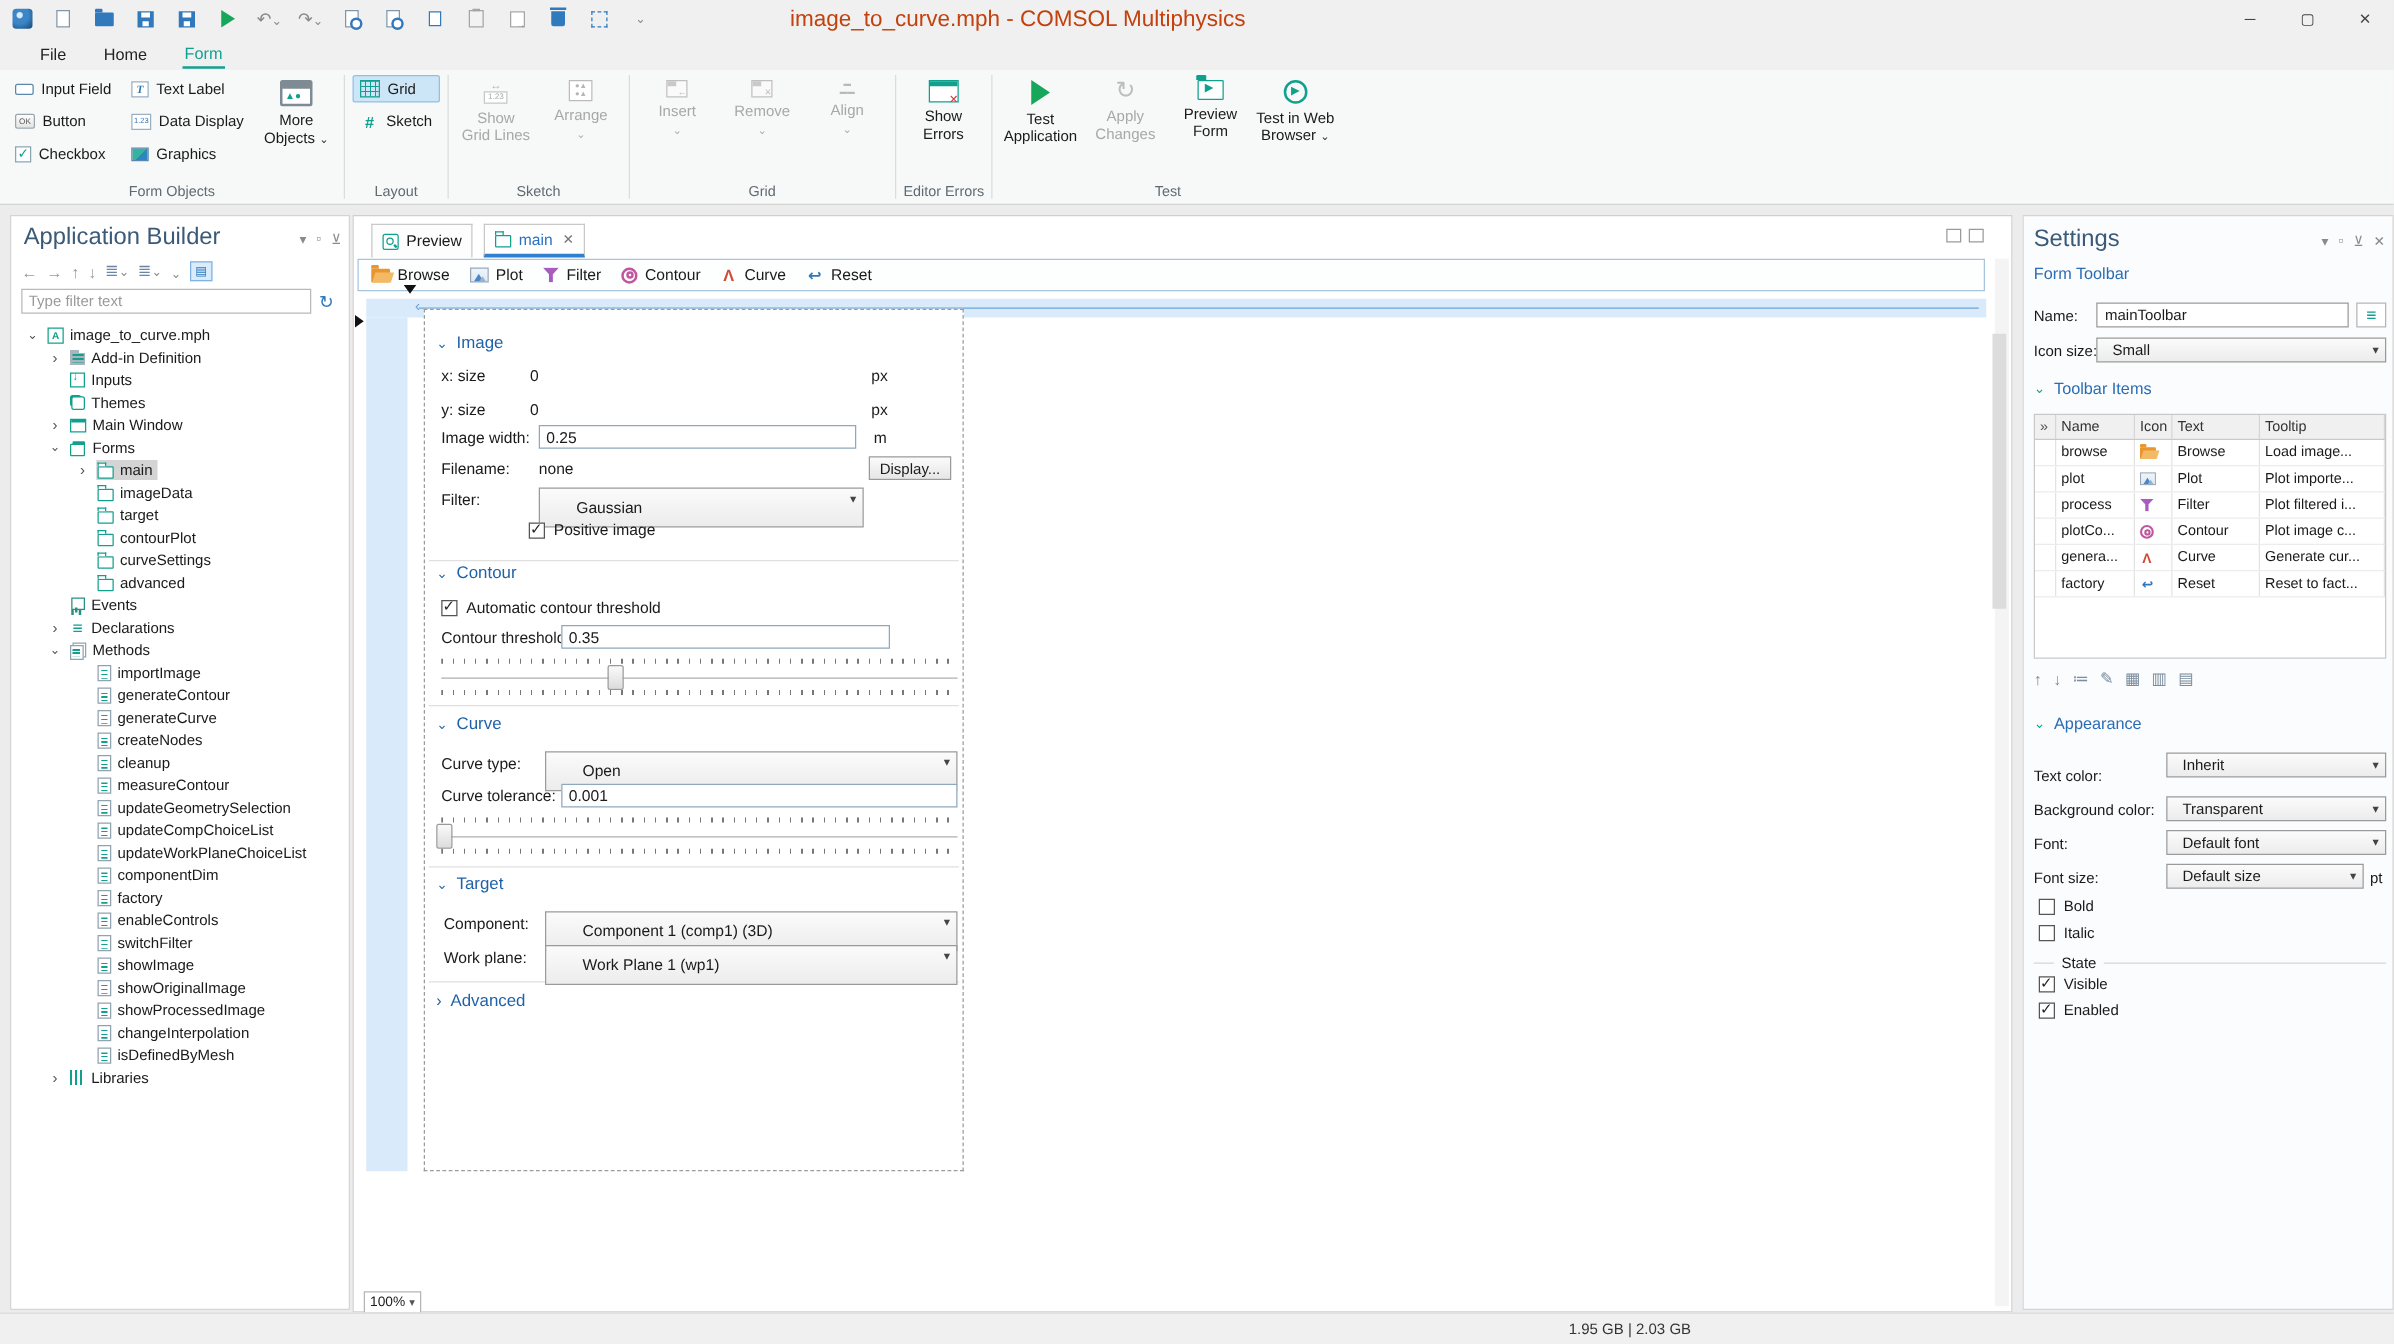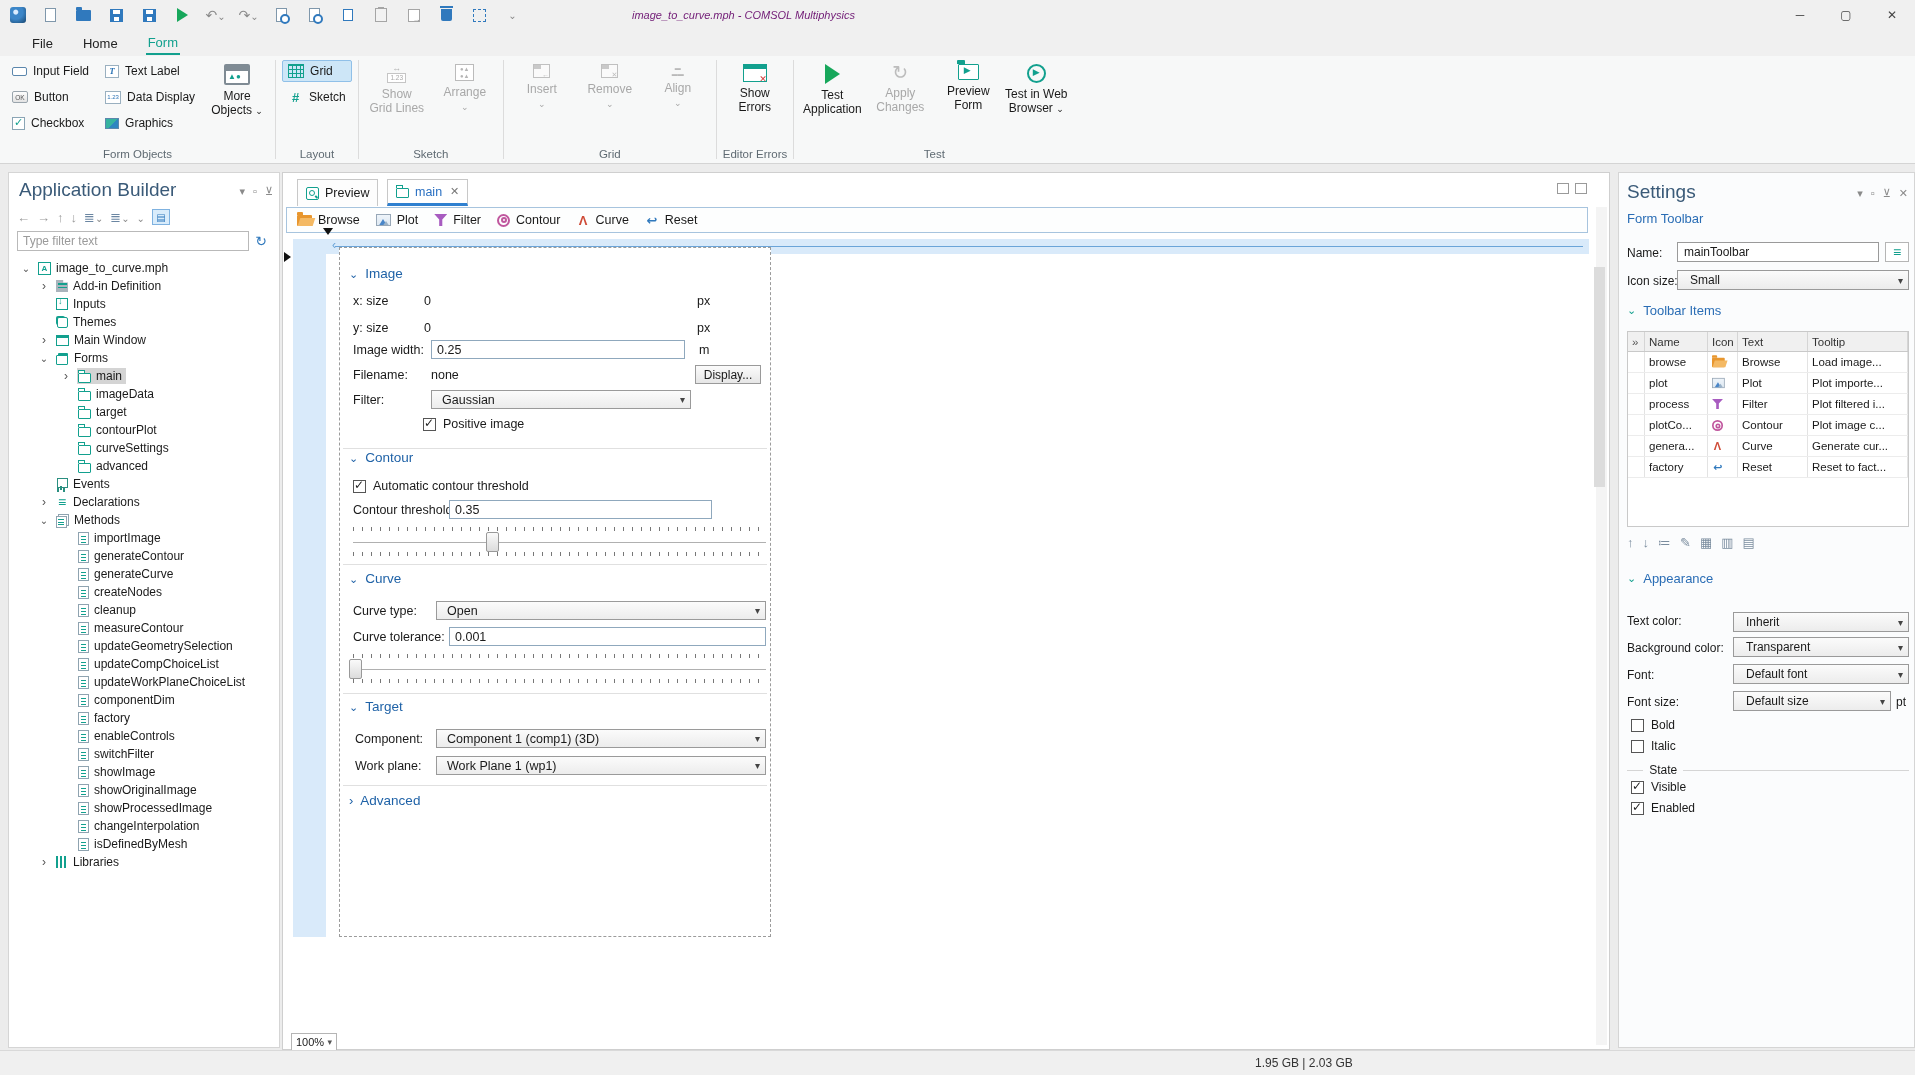--- a/index.html
+++ b/index.html
@@ -4,21 +4,21 @@
 <style>
   * { margin:0; padding:0; box-sizing:border-box; }
   html,body { width:1915px; height:1075px; overflow:hidden; background:#ececec;
     font-family:"Liberation Sans","DejaVu Sans",sans-serif; font-size:12px; color:#1a1a1a; }
 
   
   #titlebar { position:absolute; left:0; top:0; width:1915px; height:30px; background:#f0f0f0;
     display:flex; align-items:center; gap:14px; padding-left:8px; }
   .qi { width:19px; height:19px; display:inline-flex; align-items:center; justify-content:center;
     font-size:14px; color:#8a8a8a; flex:none; }
-  .title-text { font-size:11px; color:#701a75; margin-left:96px;font-style:italic; }
+  .title-text { font-size:18px; color:#c2410c; margin-left:96px; }
   .winbtns { position:absolute; right:0; top:0; height:30px; display:flex; }
   .winbtn { width:46px; height:30px; display:flex; align-items:center; justify-content:center;
     color:#444; font-size:12px; }
   .chev-s::before { content:"⌄"; color:#8a8a8a; font-size:10px; }
 
   .mi-app{width:16px;height:16px;border-radius:3px;background:radial-gradient(circle at 36% 32%,#d9ecff 0 2px,#3c86c8 3px 7px,#17456e 100%);}
   .mi-doc{width:11px;height:14px;border:1px solid #7f97ab;background:#fff;}
   .mi-folder{width:15px;height:11px;background:#3079bd;border-radius:1px;position:relative;}
   .mi-folder::before{content:"";position:absolute;top:-3px;left:0;width:6px;height:3px;background:#3079bd;border-radius:1px 1px 0 0;}
   .mi-disk{width:13px;height:13px;background:#3079bd;position:relative;}
@@ -202,22 +202,22 @@
     border:1px dashed #9b9b9b; background:#fff; }
   .sectdiv { position:absolute; left:60px; width:424px; height:1px; background:#e0e0e0; }
 
   .fsect { position:absolute; display:flex; align-items:center; gap:7px; color:#1f62a7; font-size:13.5px; }
   .fsect .sch::before { content:"⌄"; font-size:11px; }
   .fsect .sch.colr::before { content:"›"; font-size:13px; }
   .flabel { position:absolute; font-size:12.5px; }
   .fvalue { position:absolute; font-size:12.5px; }
   .inp { position:absolute; height:19px; border:1px solid #8fa8bd; background:#fff;
     display:flex; align-items:center; padding:0 5px; font-size:12.5px; }
-  .dd { position:absolute; height:19px; border:1px solid #9a9a9a; background:linear-gradient(#fbfbfb,#ececec);
-    display:flex; align-items:center; padding:0 18px 0 10px; font-size:12.5px; }
+  .dd { position:absolute; height:32px; border:1px solid #9a9a9a; background:linear-gradient(#fbfbfb,#ececec);
+    display:flex; align-items:center; padding:0 18px 0 29px; font-size:12.5px; }
   .dd::after { content:"▾"; position:absolute; right:5px; top:3px; color:#444; font-size:10px; }
   .pbtn { position:absolute; height:19px; border:1px solid #9a9a9a; background:linear-gradient(#fbfbfb,#e6e6e6);
     display:flex; align-items:center; justify-content:center; font-size:12px; }
   .cb { width:13px; height:13px; border:1px solid #555; background:#fff; position:relative; flex:none; }
   .cb.on::before { content:"✓"; position:absolute; left:0px; top:-3px; font-size:12px; color:#222; }
   .cbrow { position:absolute; display:flex; align-items:center; gap:7px; font-size:12.5px; }
   .ticks { position:absolute; height:4px; background:repeating-linear-gradient(90deg,#777 0 1px,transparent 1px 9px); }
   .sline { position:absolute; height:1px; background:#b0b0b0; }
   .shandle { position:absolute; width:13px; height:20px; background:linear-gradient(#fafafa,#dcdcdc);
     border:1px solid #999; border-radius:2px; }
@@ -955,21 +955,21 @@
     <span>▦</span>
     <span>▥</span>
     <span>▤</span>
   </div>
 
   <div class="ssect" style="left:8px;top:398px">
     <span>Appearance</span>
   </div>
 
   <div class="srow-label" style="left:8px;top:441px">Text color:</div>
-  <div class="sdd" style="left:114px;top:439px;width:176px">
+  <div class="sdd" style="left:114px;top:429px;width:176px">
       <span>Inherit</span>
     </div>
   <div class="srow-label" style="left:8px;top:468px">Background color:</div>
   <div class="sdd" style="left:114px;top:464px;width:176px">
       <span>Transparent</span>
     </div>
   <div class="srow-label" style="left:8px;top:495px">Font:</div>
   <div class="sdd" style="left:114px;top:491px;width:176px">
       <span>Default font</span>
     </div>

